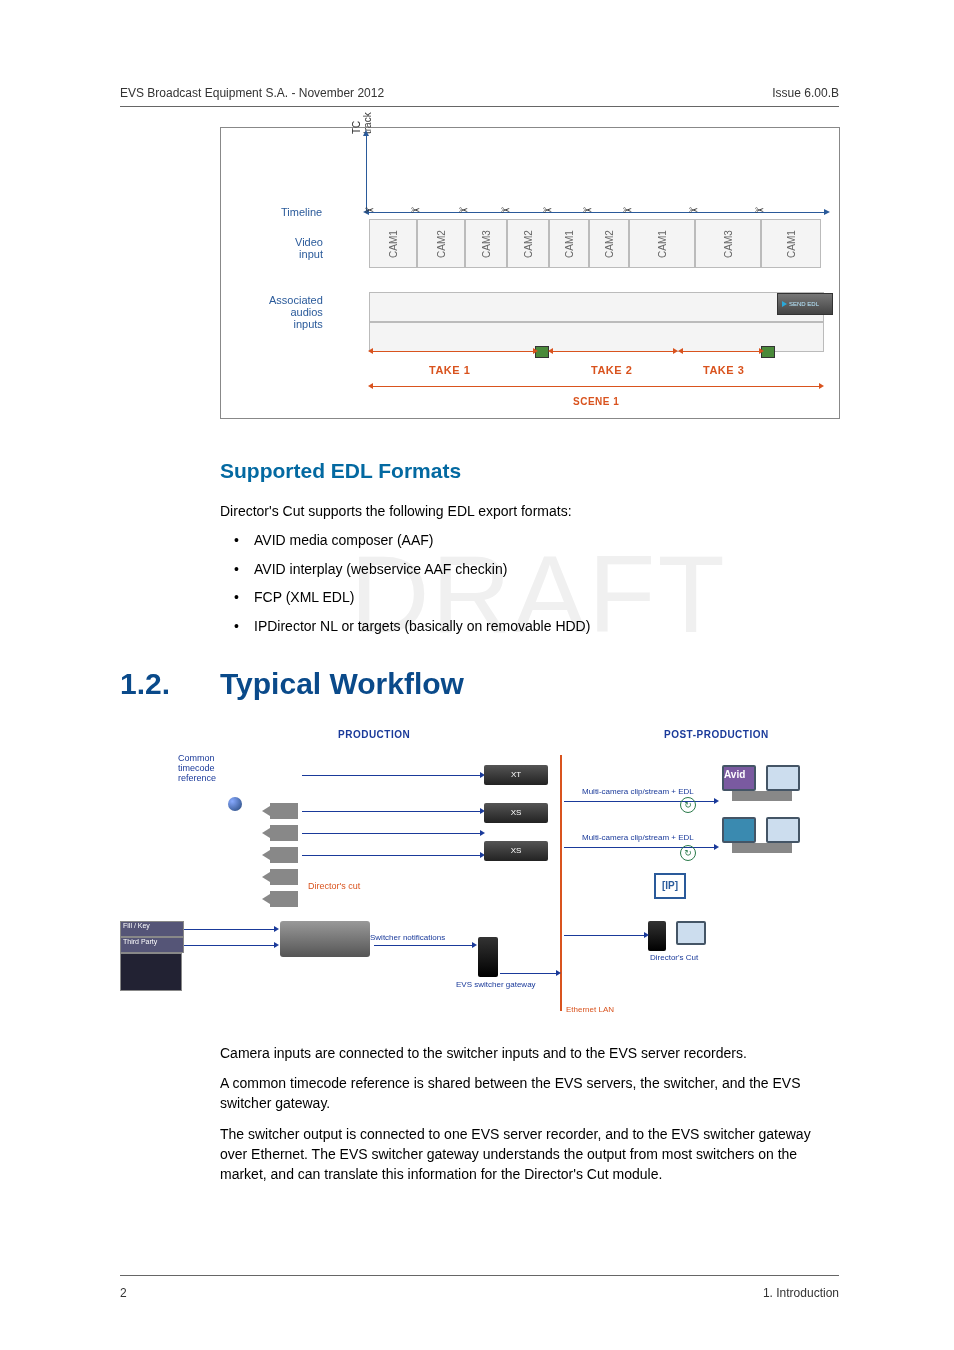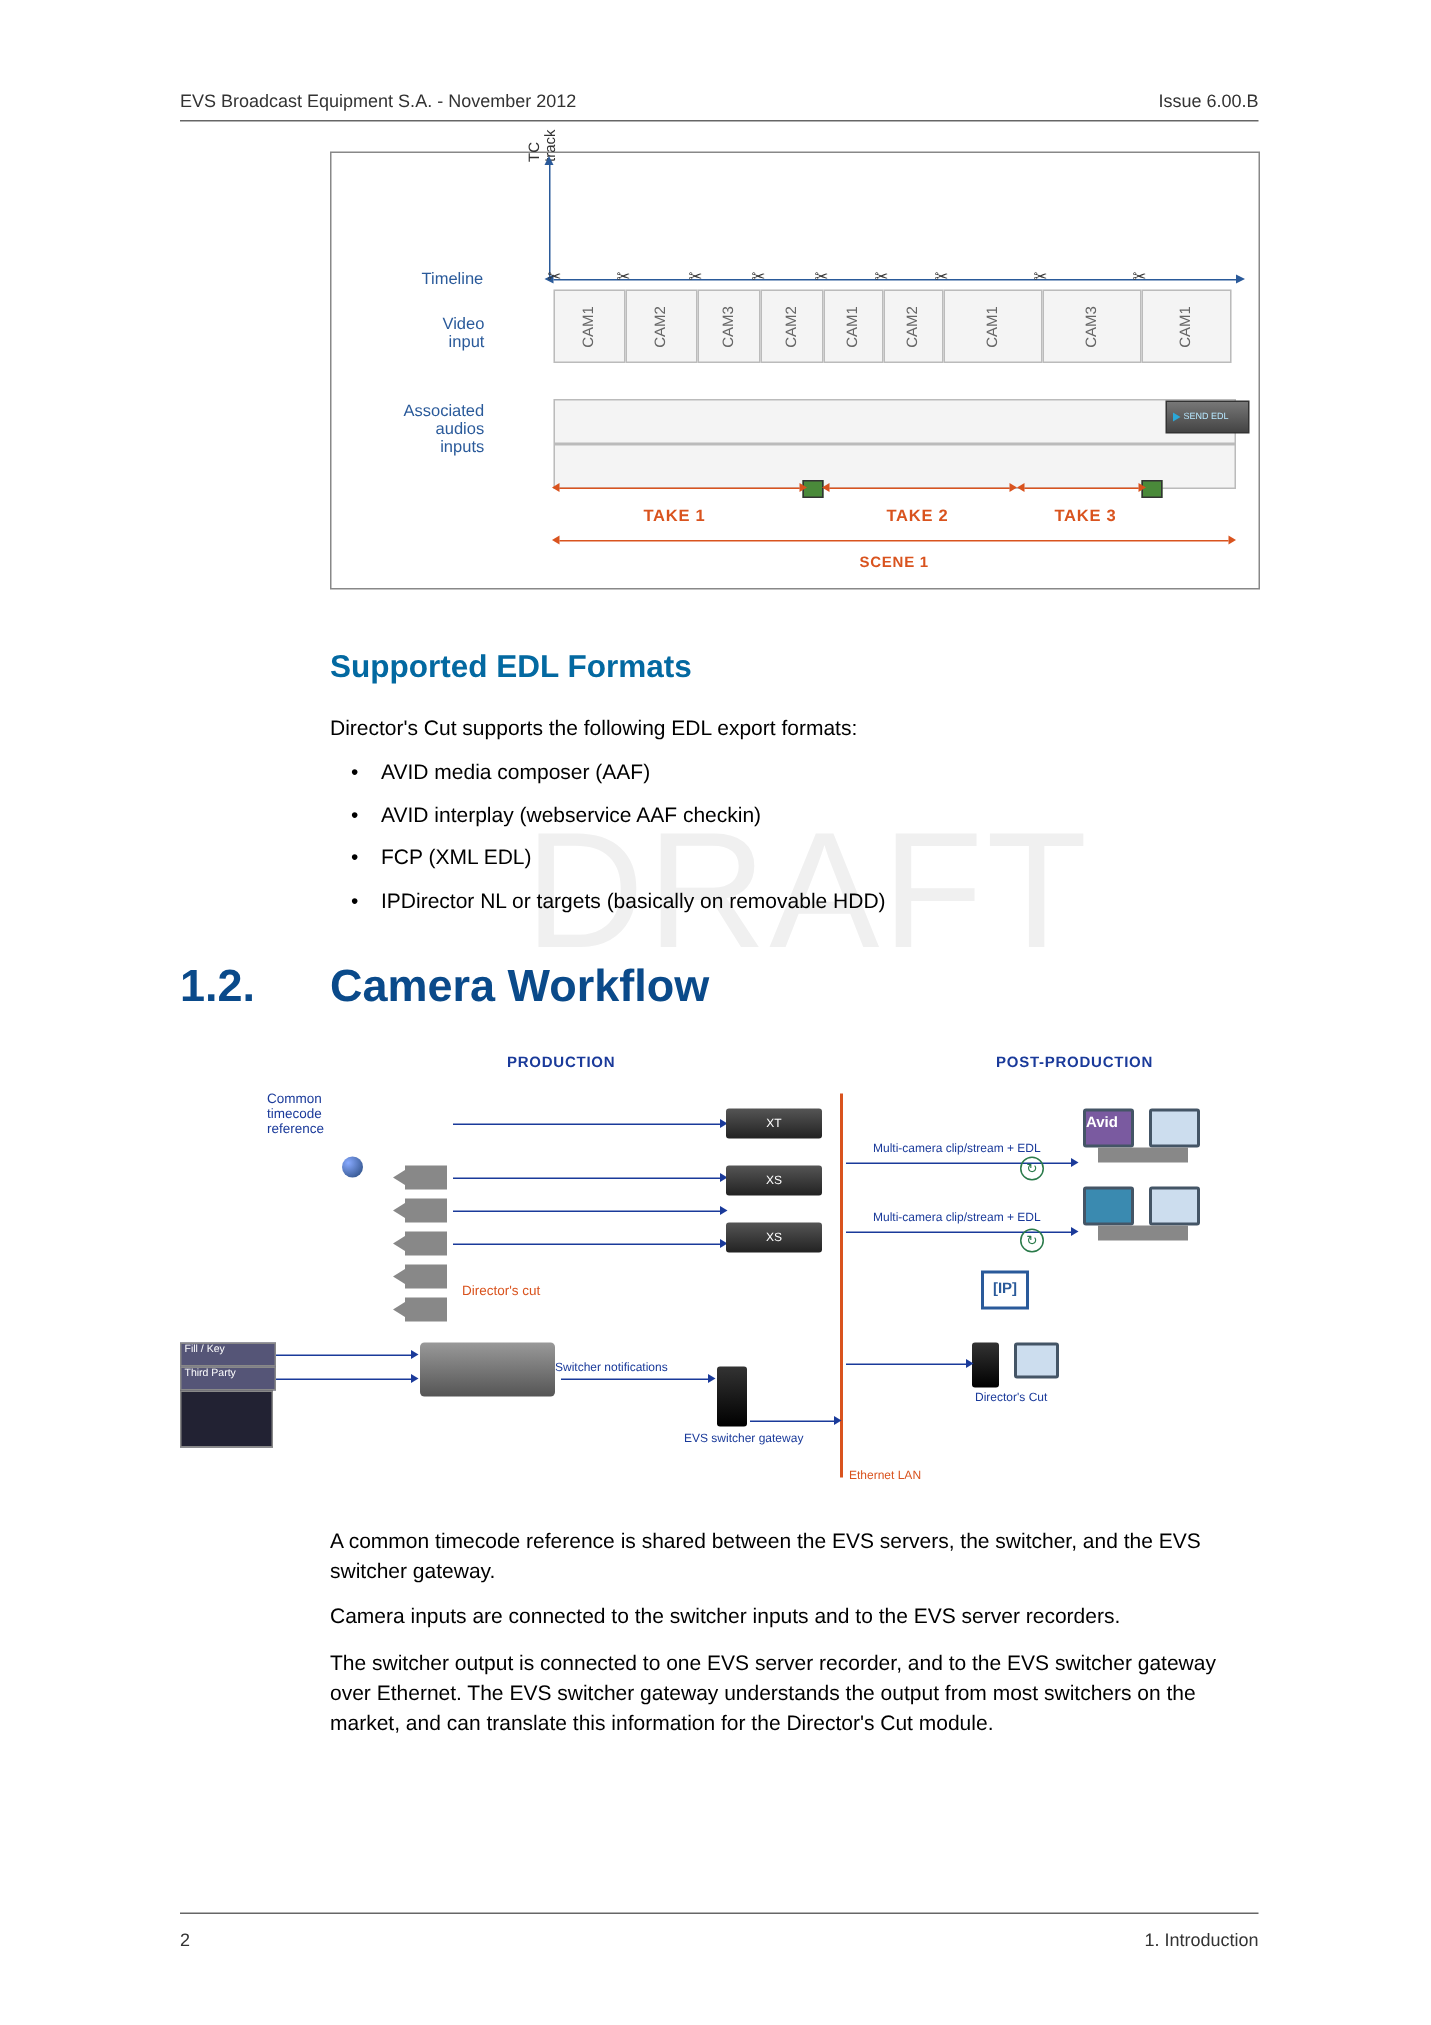--- a/index.html
+++ b/index.html
@@ -9,21 +9,21 @@
     width: 954px;
     background: #fff;
     font-family: Arial, Helvetica, sans-serif;
     color: #000;
   }
   .page {
     width: 954px;
     height: 1350px;
     position: relative;
     box-sizing: border-box;
-    padding: 60px 115px 0 120px;
+    padding: 86px 115px 0 120px;
   }
   .header-row {
     display: flex;
     justify-content: space-between;
     font-size: 12px;
     color: #333;
     padding-bottom: 6px;
   }
   .header-rule {
     border: 0;
@@ -254,21 +254,21 @@
     <p class="body-text">Director's Cut supports the following EDL export formats:</p>
     <ul class="bullets">
       <li>AVID media composer (AAF)</li>
       <li>AVID interplay (webservice AAF checkin)</li>
       <li>FCP (XML EDL)</li>
       <li>IPDirector NL or targets (basically on removable HDD)</li>
     </ul>
 
     <div class="sec-row">
       <span class="sec-num">1.2.</span>
-      <span class="sec-title">Camera Workflow</span>
+      <span class="sec-title">Typical Workflow</span>
     </div>
 
     <div class="workflow-fig">
       <span class="wf-title" style="left:218px; top:4px;">PRODUCTION</span>
       <span class="wf-title" style="left:544px; top:4px;">POST-PRODUCTION</span>
       <span class="wf-label-sm" style="left:58px; top:28px; white-space:pre; text-align:left;">Common
 timecode
 reference</span>
       <div class="wf-disc" style="left:108px; top:72px;"></div>
 
@@ -326,22 +326,22 @@
       <div style="position:absolute; left:612px; top:118px; width:60px; height:10px; background:#888;"></div>
       <div style="position:absolute; left:560px; top:120px; width:14px;height:14px;border:1.5px solid #2a7a4a;border-radius:50%;color:#2a7a4a;font-size:9px;text-align:center;line-height:14px;">↻</div>
 
       <div style="position:absolute; left:534px; top:148px; width:28px; height:22px; border:2px solid #2a5a9a; color:#2a5a9a; font-size:10px; text-align:center; line-height:22px; font-weight:bold;">[IP]</div>
       <div class="tower" style="left:528px; top:196px; width:18px; height:30px;"></div>
       <div class="wf-screen" style="left:556px; top:196px; width:26px; height:20px;"></div>
       <span class="wf-label-sm" style="left:530px; top:228px; font-size:8px;">Director's Cut</span>
       <div class="wf-arrow-blue" style="left:444px; width:80px; top:210px;"></div>
     </div>
 
+    <p class="body-text">Camera inputs are connected to the switcher inputs and to the EVS server recorders.</p>
     <p class="body-text">A common timecode reference is shared between the EVS servers, the switcher, and the EVS switcher gateway.</p>
-    <p class="body-text">Camera inputs are connected to the switcher inputs and to the EVS server recorders.</p>
     <p class="body-text">The switcher output is connected to one EVS server recorder, and to the EVS switcher gateway over Ethernet. The EVS switcher gateway understands the output from most switchers on the market, and can translate this information for the Director's Cut module.</p>
 
   </div>
 
   <div class="footer">
     <hr class="footer-rule">
     <div class="footer-row">
       <span>2</span>
       <span>1. Introduction</span>
     </div>

